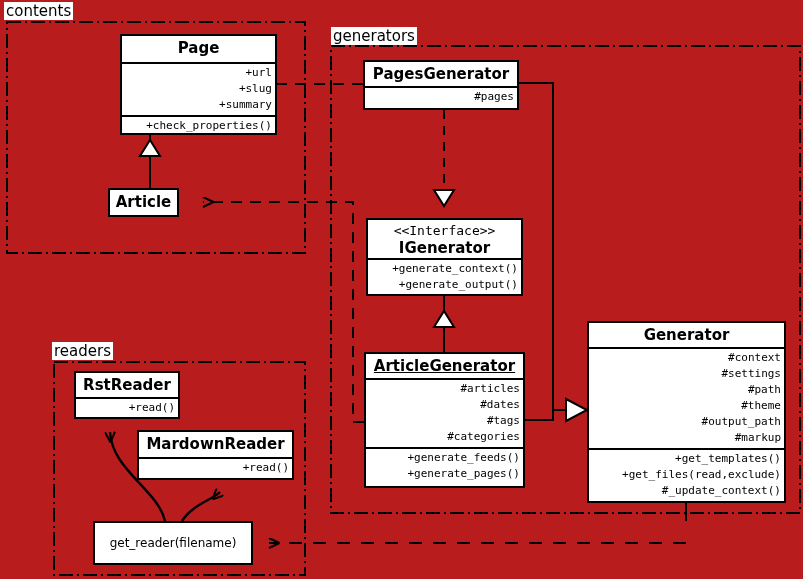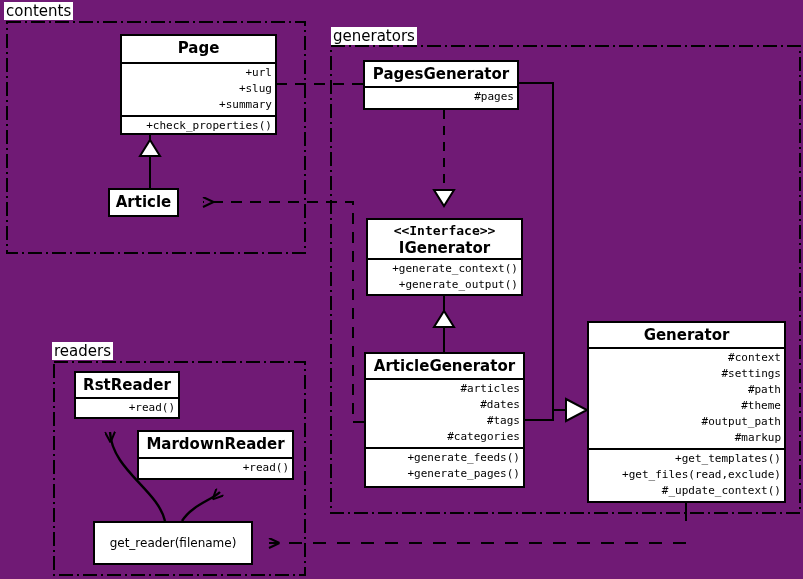--- a/index.html
+++ b/index.html
@@ -7,21 +7,21 @@
     padding: 0;
     background: #ffffff;
   }
   body {
     font-family: "DejaVu Sans", sans-serif;
   }
   #canvas {
     position: relative;
     width: 803px;
     height: 579px;
-    background: #701a75;
+    background: #b91c1c;
     overflow: hidden;
   }
   #canvas svg.layer {
     position: absolute;
     left: 0;
     top: 0;
     width: 803px;
     height: 579px;
     pointer-events: none;
   }
@@ -55,21 +55,21 @@
     text-align: center;
     font-weight: bold;
     font-size: 15px;
     font-family: "DejaVu Sans", sans-serif;
     line-height: 19px;
     padding-top: 2px;
     padding-bottom: 2px;
   }
   .umlbox .stereo {
     text-align: center;
-    font-weight: bold;
+    font-weight: normal;
     font-size: 13px;
     font-family: "DejaVu Sans Mono", monospace;
     line-height: 17px;
   }
   .umlbox .member {
     font-family: "DejaVu Sans Mono", monospace;
     font-size: 11px;
     line-height: 16px;
     white-space: pre;
     text-align: right;
@@ -201,21 +201,21 @@
       <div class="stereo">&lt;&lt;Interface&gt;&gt;</div>
       <div class="title" style="line-height:18px;padding:0;">IGenerator</div>
     </div>
     <div class="sect">
       <div class="member">+generate_context()</div>
       <div class="member">+generate_output()</div>
     </div>
   </div>
 
   <div class="umlbox" style="left:364px; top:352px; width:161px; height:136px;">
-    <div class="sect" style="padding-top:1px;padding-bottom:1px;">
+    <div class="sect" style="padding-top:1px;padding-bottom:1px;text-decoration:underline;">
       <div class="title" style="line-height:22px;padding:0;">ArticleGenerator</div>
     </div>
     <div class="sect">
       <div class="member">#articles</div>
       <div class="member">#dates</div>
       <div class="member">#tags</div>
       <div class="member">#categories</div>
     </div>
     <div class="sect">
       <div class="member">+generate_feeds()</div>

